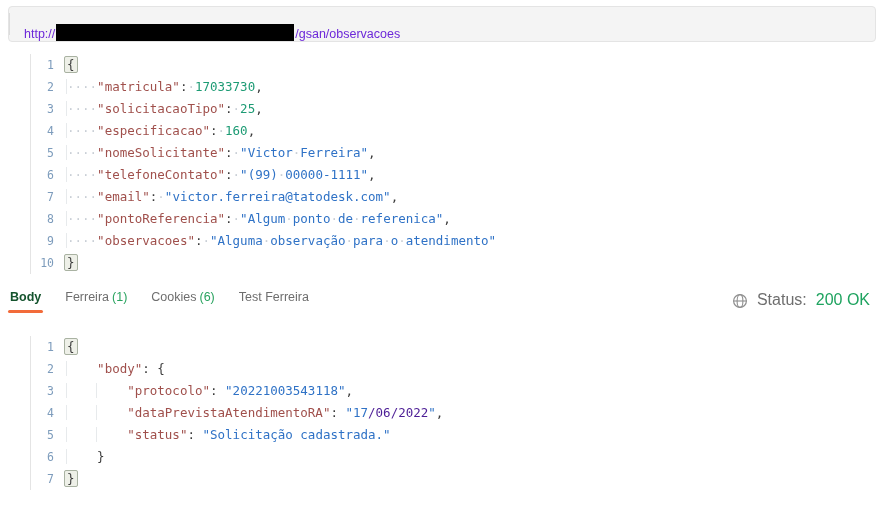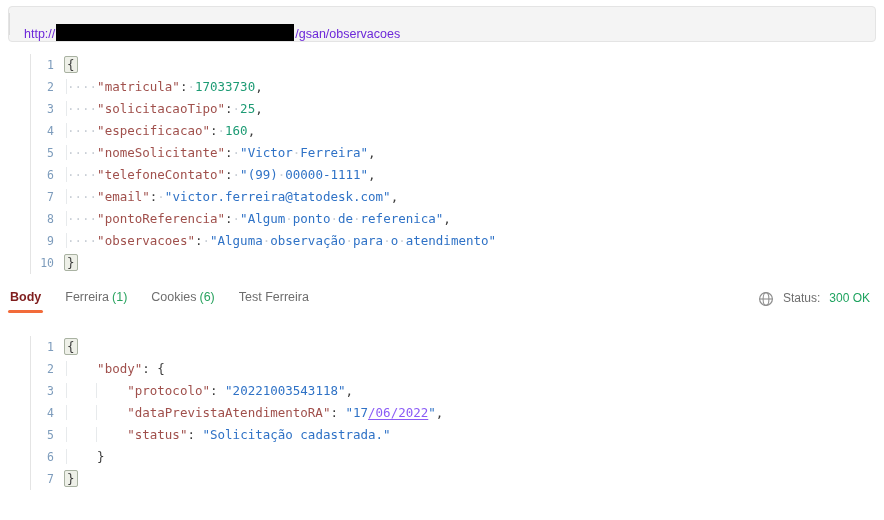--- a/index.html
+++ b/index.html
@@ -42,44 +42,44 @@
   .cl { display:flex; height:22px; }
   .ln {
     flex:0 0 36px; text-align:right; padding-right:13px;
     color:#7d9cbc; font-size:11.5px; user-select:none;
   }
   .code { white-space:pre; }
   .ind { border-left:1px solid #e7eaec; margin-left:-1px; color:#c9cfd6; white-space:pre; }
   .ws  { color:#c9cfd6; }
   .tk-k  { color:#a0504c; }
   .tk-s  { color:#2f72c6; }
-  .tk-su { color:#8b5cf6; text-decoration:underline; text-underline-offset:2px; }
+  .tk-su { color:#4c1d95; text-underline-offset:2px; }
   .tk-n  { color:#1d9b74; }
   .tk-p  { color:#3b3b3b; }
   .hl {
     background:#eef0e8; border:1px solid #a9b2a2; border-radius:2px;
     padding:0 2px; margin-left:-3px;
   }
 
   
   .tabs-row {
     margin:16px 14px 0 10px; height:28px;
     display:flex; align-items:flex-start; gap:24px;
     font-size:12.5px;
   }
   .tab { position:relative; color:#6e6e6e; padding-bottom:9px; cursor:pointer; white-space:nowrap; }
-  .tab.active { color:#7f1d1d; font-weight:700; }
+  .tab.active { color:#14532d; font-weight:700; }
   .tab-underline {
     position:absolute; left:-2px; right:-2px; bottom:0; height:3px;
     background:#f26b3a; border-radius:2px;
   }
   .count { color:#29a35f; margin-left:3px; }
   .status-area {
-    margin-left:auto; display:flex; align-items:flex-start; gap:9px;
-    color:#6e6e6e; font-size:12px; padding-top:1px;
+    margin-left:auto; display:flex; align-items:flex-end; gap:9px;
+    color:#6e6e6e; font-size:16px; padding-top:1px;
   }
   .status-val { color:#1ea35f; }
   .globe { width:16px; height:16px; }
 </style>
 </head>
 <body>
 
 <div class="topbar">
   <div class="bar-divider"></div>
   <div class="url">
@@ -146,21 +146,21 @@
   <div class="tab">
     <span>Test Ferreira</span>
   </div>
   <div class="status-area">
     <svg class="globe" viewBox="0 0 16 16">
       <circle cx="8" cy="8" r="6.4" fill="none" stroke="#8f8f8f" stroke-width="1.2"></circle>
       <ellipse cx="8" cy="8" rx="2.9" ry="6.4" fill="none" stroke="#8f8f8f" stroke-width="1.1"></ellipse>
       <line x1="1.6" y1="8" x2="14.4" y2="8" stroke="#8f8f8f" stroke-width="1.1"></line>
     </svg>
     <span>Status:</span>
-    <span class="status-val">300 OK</span>
+    <span class="status-val">200 OK</span>
   </div>
 </div>
 
 <div class="editor res" id="res-editor">
     <div class="cl">
       <span class="ln">1</span>
       <span class="code"><span class="tk-p hl">{</span></span>
     </div>
     <div class="cl">
       <span class="ln">2</span>

